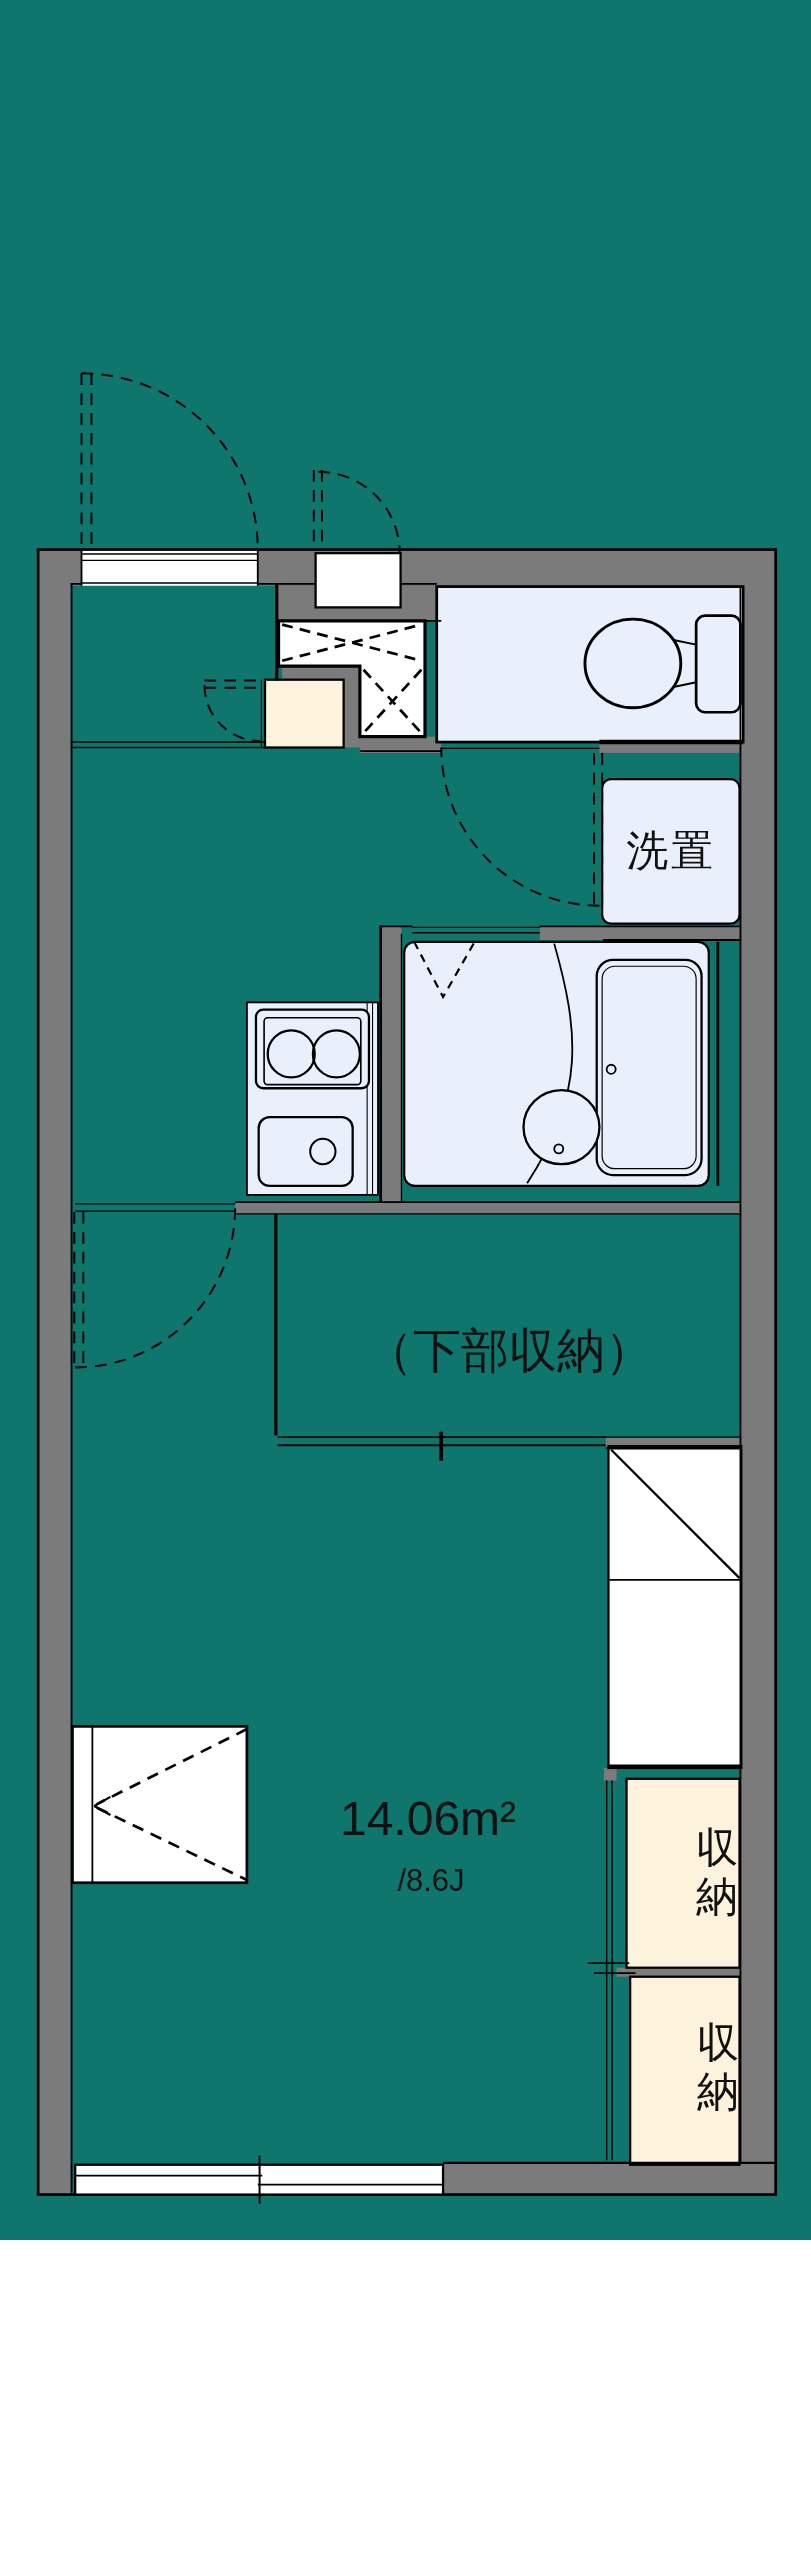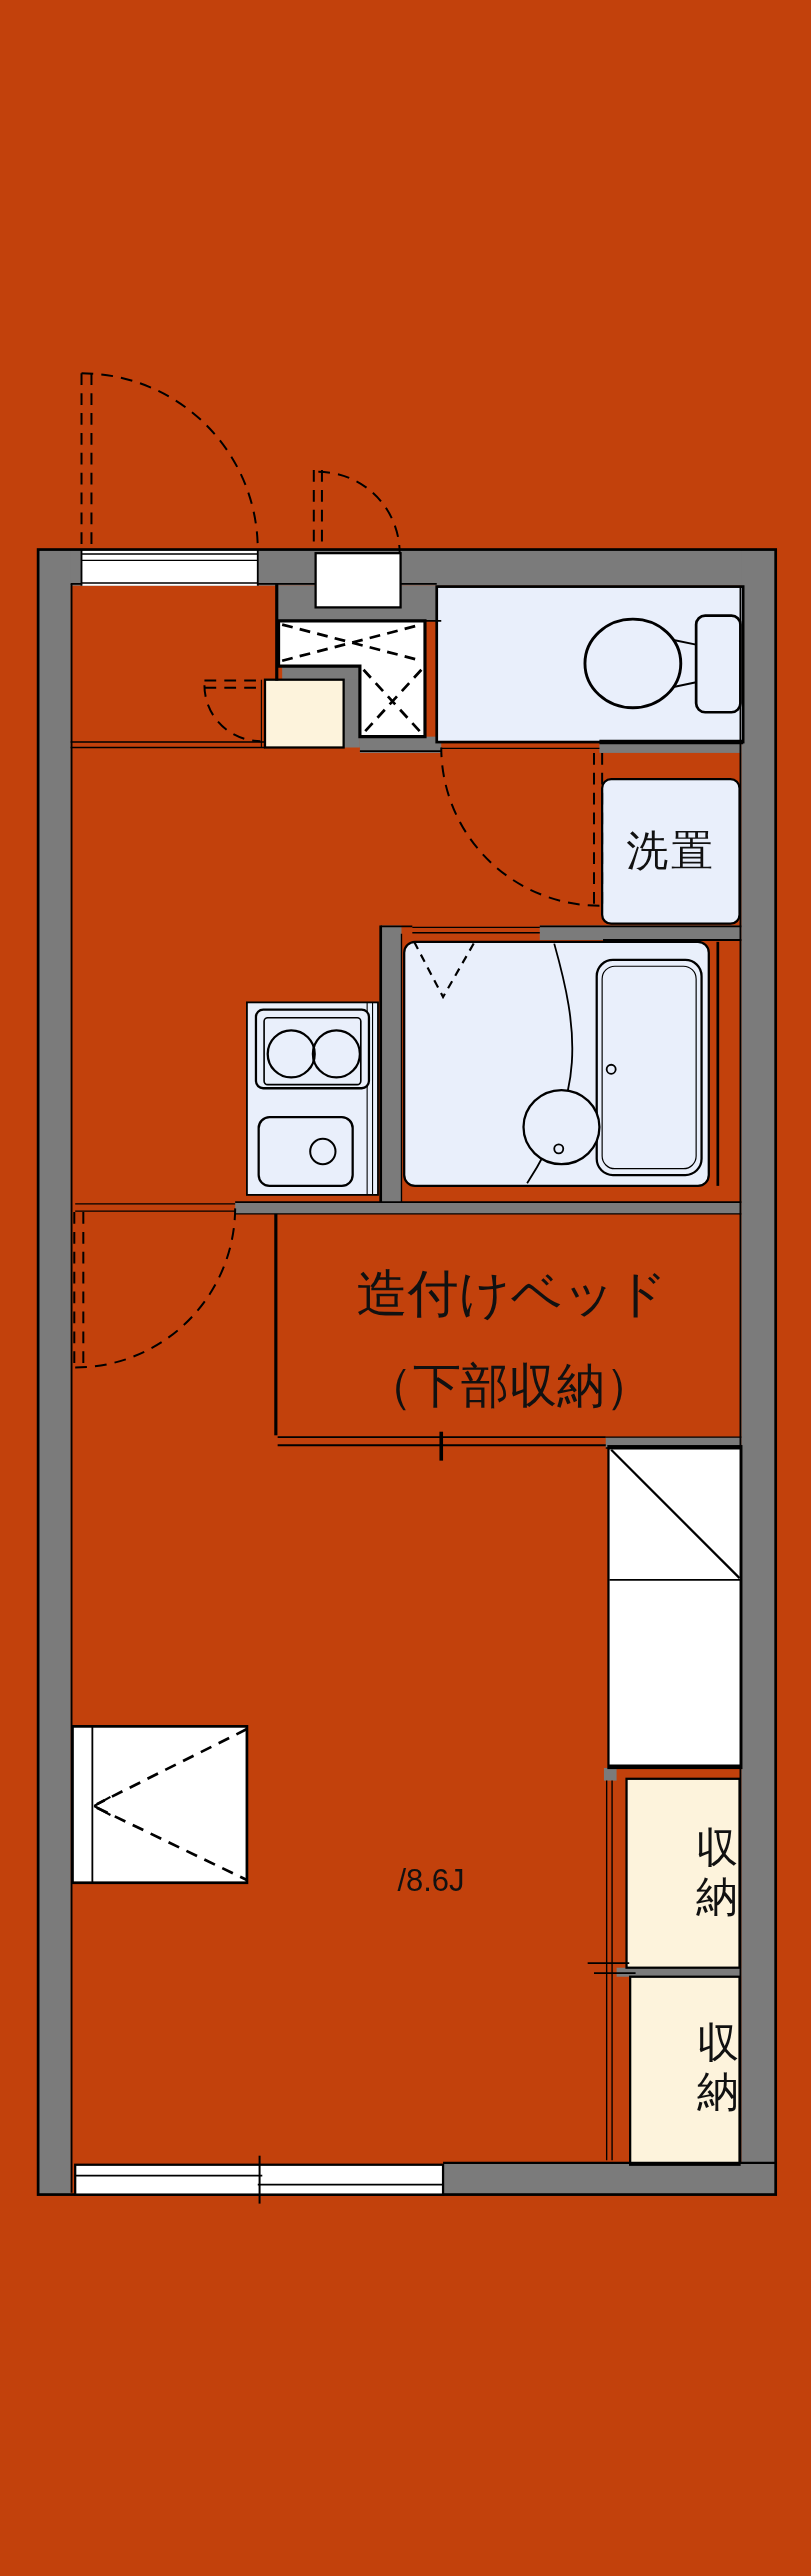--- a/index.html
+++ b/index.html
@@ -1,17 +1,17 @@
 <!DOCTYPE html>
 <html style="--wall: #7b7b7b; --blue: #e9effb; --cream: #fdf3dc;font-size:14.5px"><head>
 <meta charset="utf-8">
 <style>
   html,body{margin:0;padding:0;background:#ffffff;}
   .stage{
-    position:relative;width:812px;height:2576px;margin:0 auto;background:#c2410c;
+    position:relative;width:812px;height:2240px;margin:0 auto;background:#0f766e;
     font-family:"Liberation Sans","DejaVu Sans",sans-serif;overflow:hidden;
   }
   .stage svg{position:absolute;left:0;top:0;}
   .lbl{
     position:absolute;transform:translate(-50%,-50%);color:#111;
     font-family:"Liberation Sans","DejaVu Sans",sans-serif;font-weight:500;
     white-space:nowrap;text-align:center;line-height:1;
   }
   .lbl.vert{white-space:normal;word-break:break-all;line-height:1.16;margin-left:34px;}
 </style>
@@ -178,21 +178,21 @@
     </g>
     <g>
       <path d="M83,1513 A177,177 0 0 0 260,1336"></path>
       <path d="M82,1341 V1513 M92,1341 V1513"></path>
     </g>
   </g>
 </svg>
 
   <div class="lbl" style="left:671px;top:851px;font-size:42px;letter-spacing:2.7px;">洗置</div>
 
-  <div class="lbl" style="left:512px;top:1293px;font-size:51px;">造付けベッド</div>
-  <div class="lbl" style="left:509px;top:1351px;font-size:48px;margin-top:35px;">（下部収納）</div>
+  <div class="lbl" style="left:509px;top:1351px;font-size:48px;">（下部収納）</div>
 
+  <div class="lbl" style="left:428px;top:1819px;font-size:48px;">14.06m²</div>
   <div class="lbl" style="left:431px;top:1880px;font-size:31px;">/8.6J</div>
 
   <div class="lbl vert" style="left:683px;top:1873px;font-size:42px;width:43px;">収納</div>
   <div class="lbl vert" style="left:684px;top:2068px;font-size:42px;width:43px;">収納</div>
 </div>
 
 
 </body></html>

